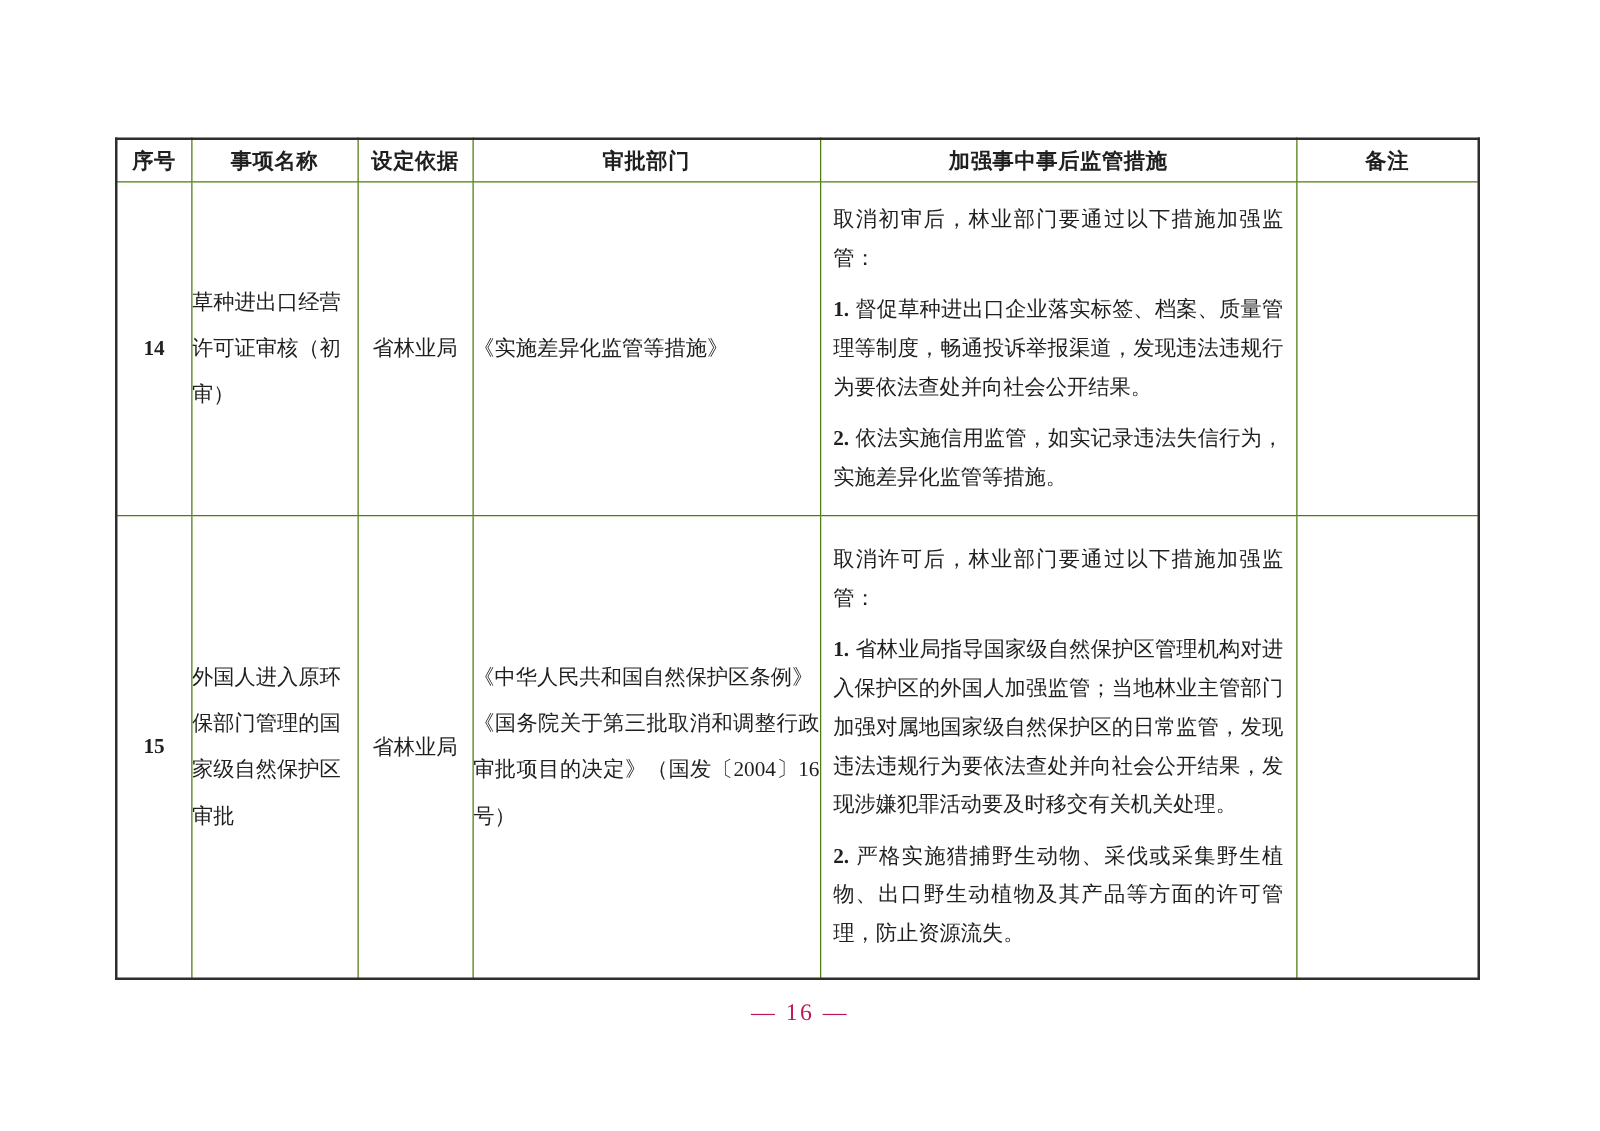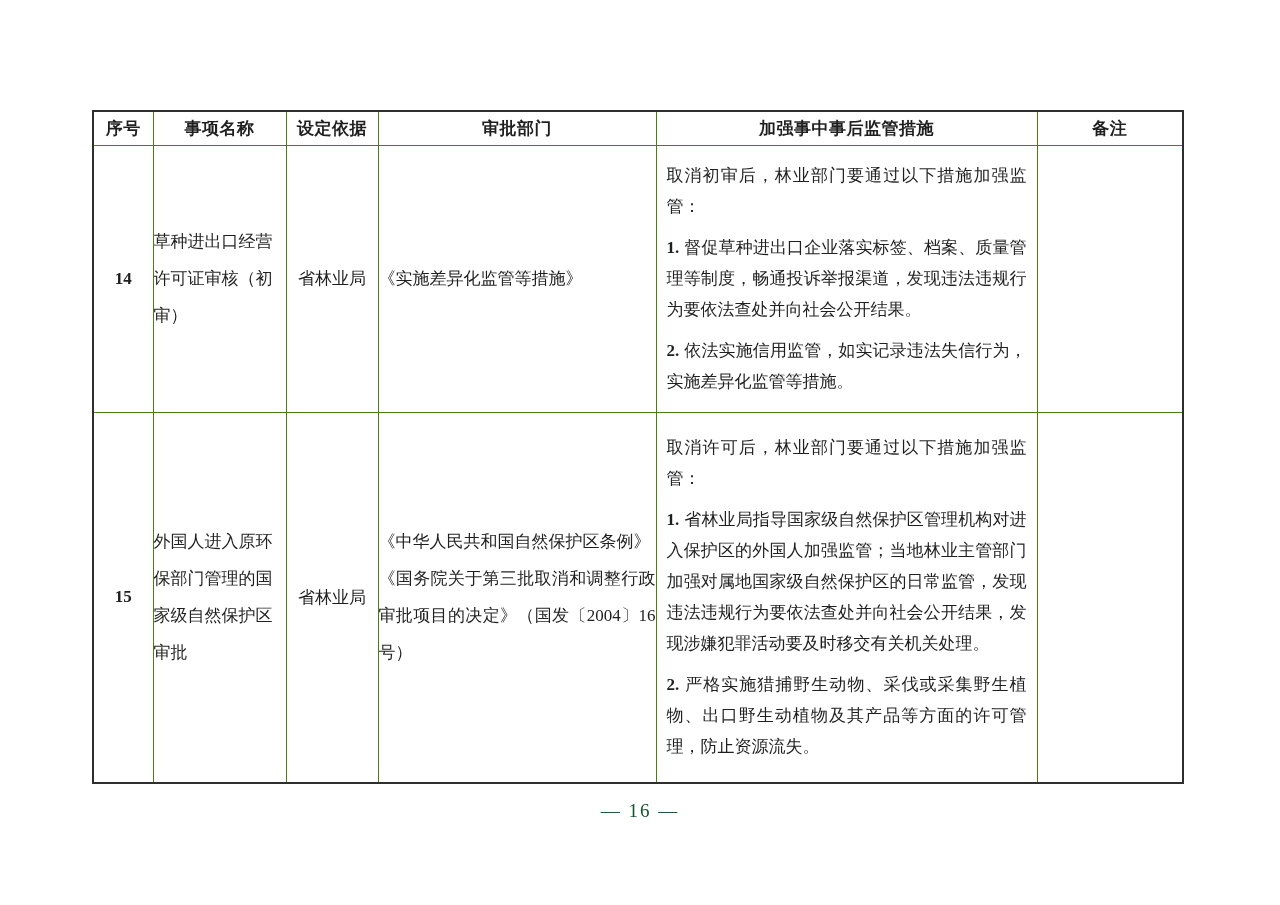--- a/index.html
+++ b/index.html
@@ -75,21 +75,21 @@
   }
   td.remark-cell { }
   .page-number {
     position: absolute;
     left: 0;
     top: 800px;
     width: 100%;
     text-align: center;
     font-size: 19px;
     letter-spacing: 2px;
-    color: #14532d;
+    color: #be185d;
   }
 </style>
 </head>
 <body>
 
 <div class="page">
 
   <table class="doc-table">
     <colgroup>
       <col style="width:60px">

